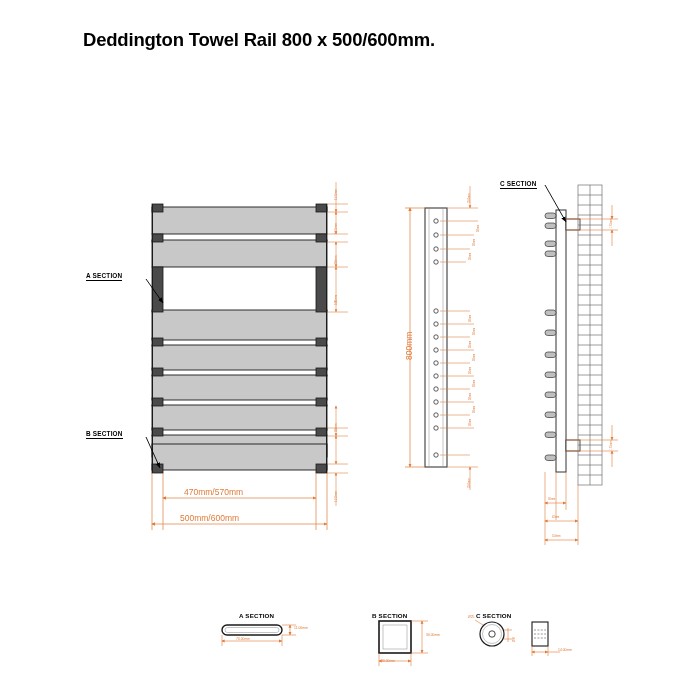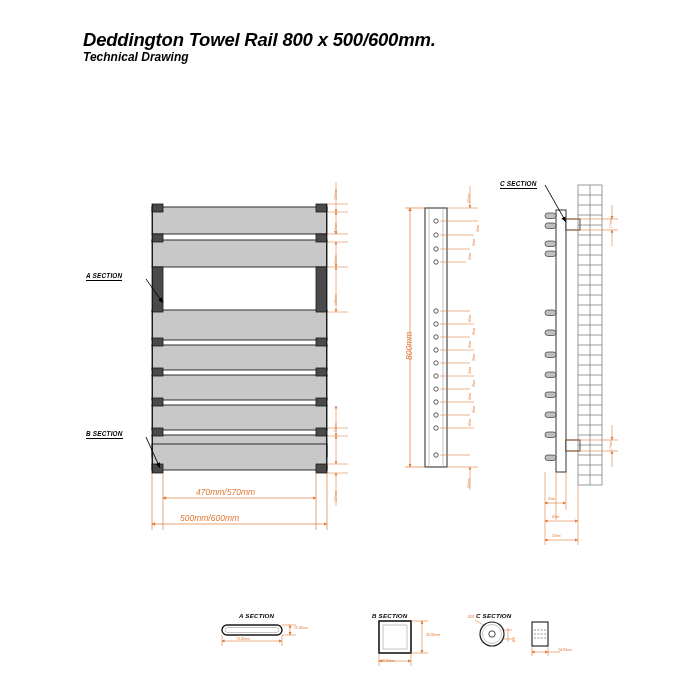--- a/index.html
+++ b/index.html
@@ -3,21 +3,21 @@
 <meta charset="utf-8">
 <style>
   html,body{margin:0;padding:0;background:#ffffff;}
   body{
     width:700px;height:700px;
     font-family:"Liberation Sans",sans-serif;
     color:#111;
     position:relative;
     overflow:hidden;
   }
-  .page{position:absolute;inset:0;width:652px;height:700px;font-style:italic;}
+  .page{position:absolute;inset:0;width:652px;height:700px;}
 
   
   .title-block{position:absolute;left:83px;top:30px;}
   .doc-title{
     font-size:18.5px;font-weight:bold;letter-spacing:-0.2px;
     line-height:1.05;white-space:nowrap;color:#000;
   }
   .doc-subtitle{
     font-size:12px;font-weight:bold;margin-top:2px;
     line-height:1.05;color:#000;
@@ -53,21 +53,20 @@
   }
   .blk-label{position:absolute;font-size:3.4px;color:#E07B39;white-space:nowrap;}
 </style>
 </head>
 <body>
 
 <div class="page">
 
   <div class="title-block">
     <div class="doc-title">Deddington Towel Rail 800 x 500/600mm.</div>
-    <div class="doc-subtitle">Technical Drawing</div>
   </div>
 
   <svg class="layer" viewBox="0 0 700 700">
     <defs>
       <marker id="ar" markerWidth="6" markerHeight="6" refX="5" refY="3" orient="auto">
         <path d="M0,0.6 L5.4,3 L0,5.4 z" fill="#E07B39"></path>
       </marker>
       <marker id="arL" markerWidth="6" markerHeight="6" refX="1" refY="3" orient="auto">
         <path d="M5.4,0.6 L0,3 L5.4,5.4 z" fill="#E07B39"></path>
       </marker>
@@ -338,21 +337,21 @@
         <line x1="532" y1="652" x2="548" y2="652" marker-start="url(#arL)" marker-end="url(#ar)"></line>
         <line x1="548" y1="652" x2="560" y2="652"></line>
       </g>
     </g>
   </svg>
 
   <div class="callout" id="callout-a">A SECTION</div>
   <div class="callout" id="callout-b">B SECTION</div>
   <div class="callout" id="callout-c">C SECTION</div>
 
-  <div class="dim dim-lg" style="left:196px;top:487px;">470mm/570mm</div>
+  <div class="dim dim-lg" style="left:184px;top:487px;">470mm/570mm</div>
   <div class="dim dim-lg" style="left:180px;top:513px;">500mm/600mm</div>
 
   <div class="dim dim-sm vert" style="left:334px;top:200px;transform:rotate(-90deg);">12.5mm</div>
   <div class="dim dim-sm vert" style="left:334px;top:234px;transform:rotate(-90deg);">12.5mm</div>
   <div class="dim dim-sm vert" style="left:334px;top:264px;transform:rotate(-90deg);">50mm</div>
   <div class="dim dim-sm vert" style="left:334px;top:305px;transform:rotate(-90deg);">100mm</div>
   <div class="dim dim-sm vert" style="left:334px;top:432px;transform:rotate(-90deg);">50mm</div>
   <div class="dim dim-sm vert" style="left:334px;top:502px;transform:rotate(-90deg);">12.5mm</div>
 
   <div class="dim dim-lg vert" style="left:404px;top:360px;transform:rotate(-90deg);">800mm</div>

